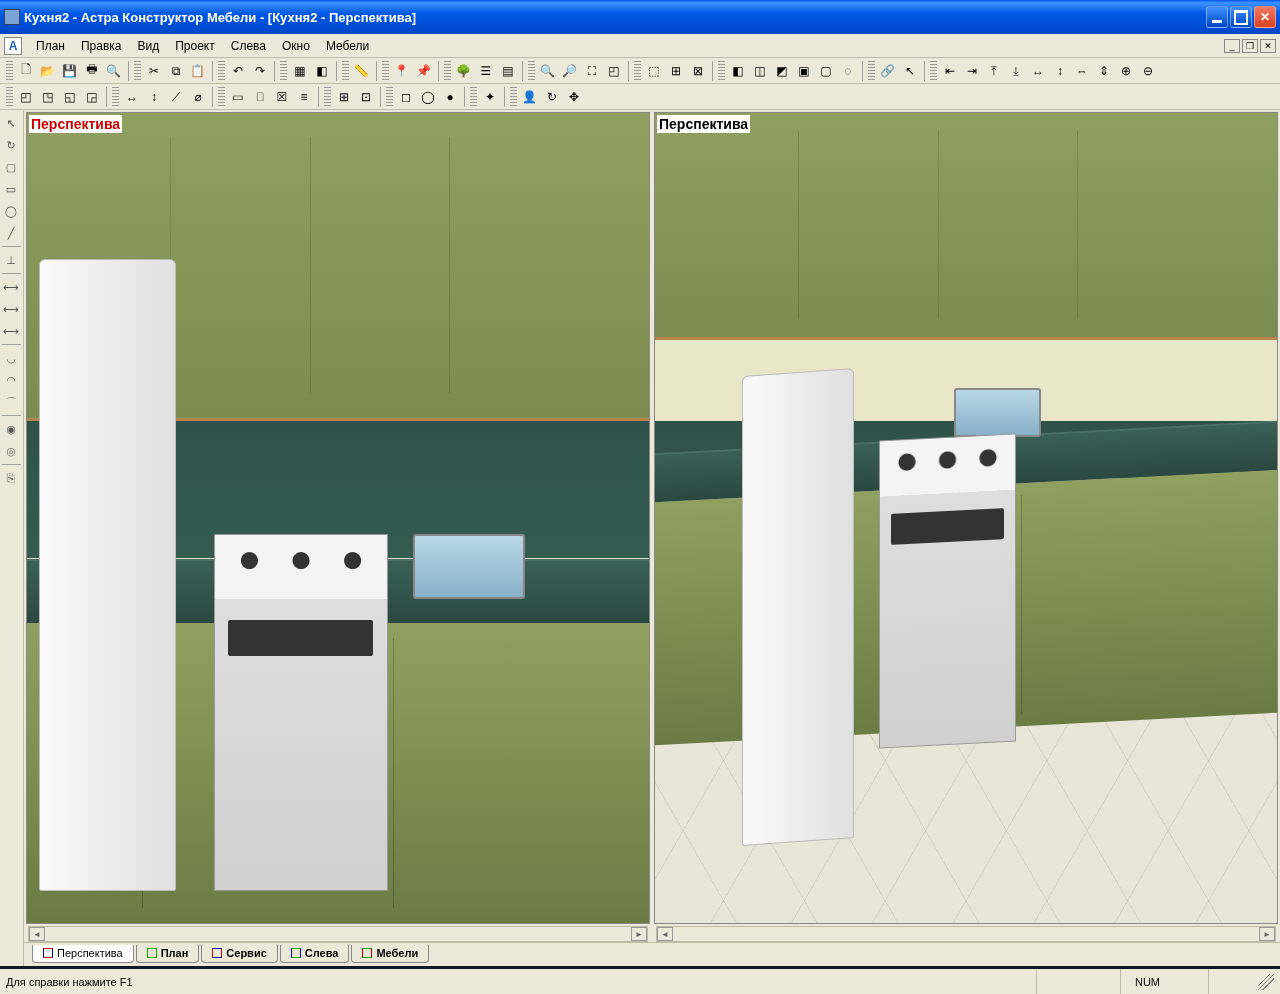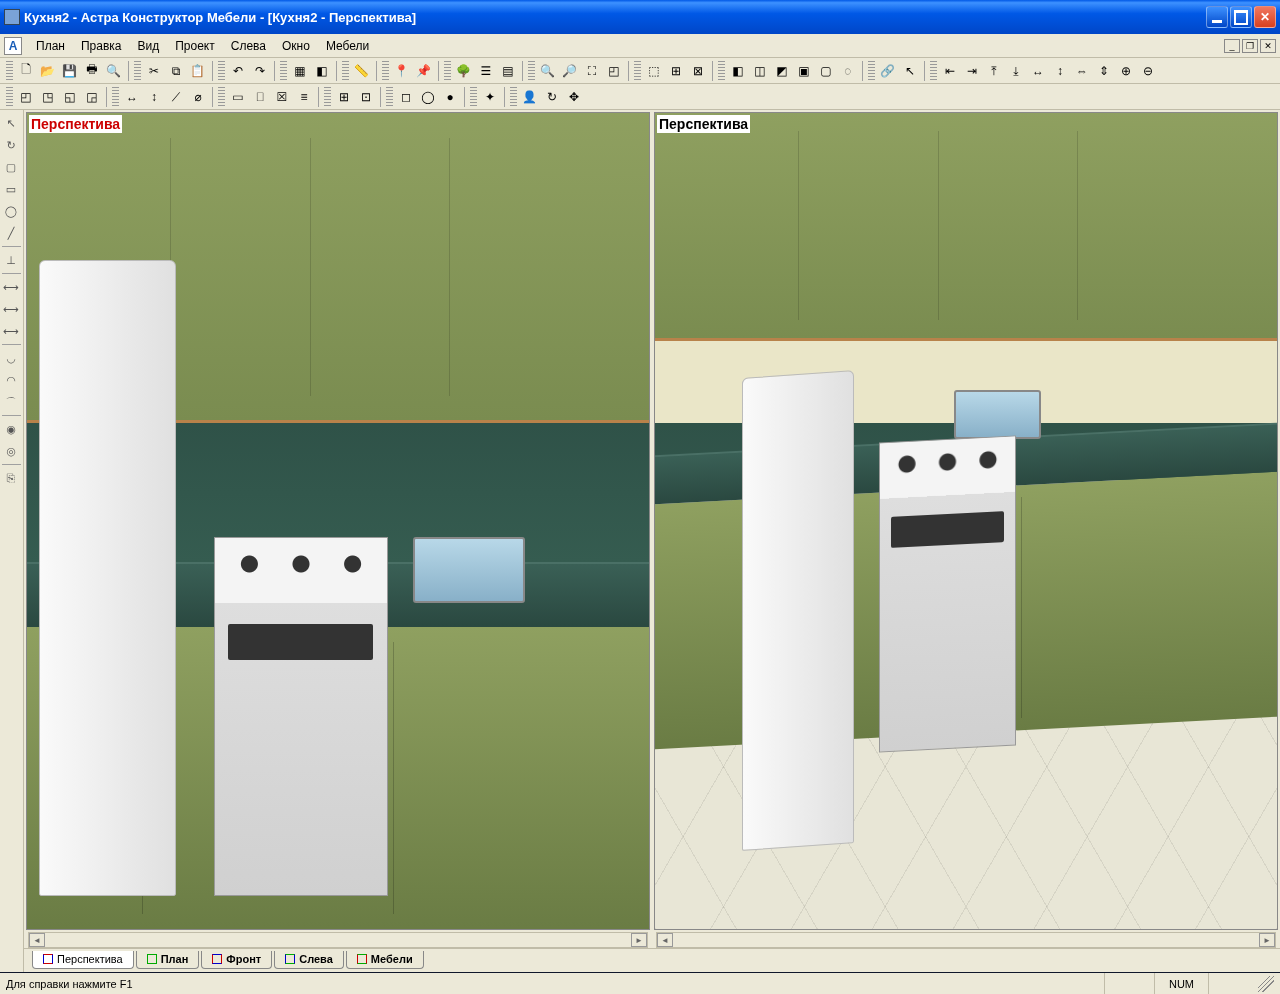--- a/index.html
+++ b/index.html
@@ -260,30 +260,30 @@
 }
 .vtab.inactive { background: #ece9d8; font-weight: bold; }
 .vtab-icon { width:10px;height:10px;border:1px solid; }
 .ic-persp { border-color:#c00 #00c;}
 .ic-plan { border-color:#0a0;}
 .ic-front { border-color:#00c #c00;}
 .ic-left { border-color:#0a0 #00c;}
 .ic-right { border-color:#0a0 #c00;}
 
 .statusbar {
-  height: 22px;
-  background: #ece9d8;
-  border-top: 1px solid #0f172a;
+  height: 28px;
+  background: #ece9d8;
+  border-top: 3px solid #0f172a;
   display: flex;
   align-items: center;
   padding: 0 6px;
   font-size: 11px;
 }
 .status-text { flex: 1; }
-.status-cell { border-left: 1px solid #c0bca8; padding: 0 14px; height:100%; display:flex;align-items:center;}
+.status-cell { border-left: 1px solid #c0bca8; padding: 0 14px; height:100%; display:flex;align-items:center;margin-left:34px;}
 .status-cell.empty { width: 50px; }
 .grip {
   width: 16px; height: 16px;
   background:
     linear-gradient(135deg, transparent 0 8px, #888 8px 9px, transparent 9px 11px, #888 11px 12px, transparent 12px 14px, #888 14px 15px, transparent 15px);
 }
 </style>
 </head>
 <body>
 
@@ -489,21 +489,21 @@
         <div class="vtab">
           <div class="vtab-icon ic-persp"></div>
           <span>Перспектива</span>
         </div>
         <div class="vtab inactive">
           <div class="vtab-icon ic-plan"></div>
           <span>План</span>
         </div>
         <div class="vtab inactive">
           <div class="vtab-icon ic-front"></div>
-          <span>Фронт</span>
+          <span>Сервис</span>
         </div>
         <div class="vtab inactive">
           <div class="vtab-icon ic-left"></div>
           <span>Слева</span>
         </div>
         <div class="vtab inactive">
           <div class="vtab-icon ic-right"></div>
           <span>Мебели</span>
         </div>
       </div>

